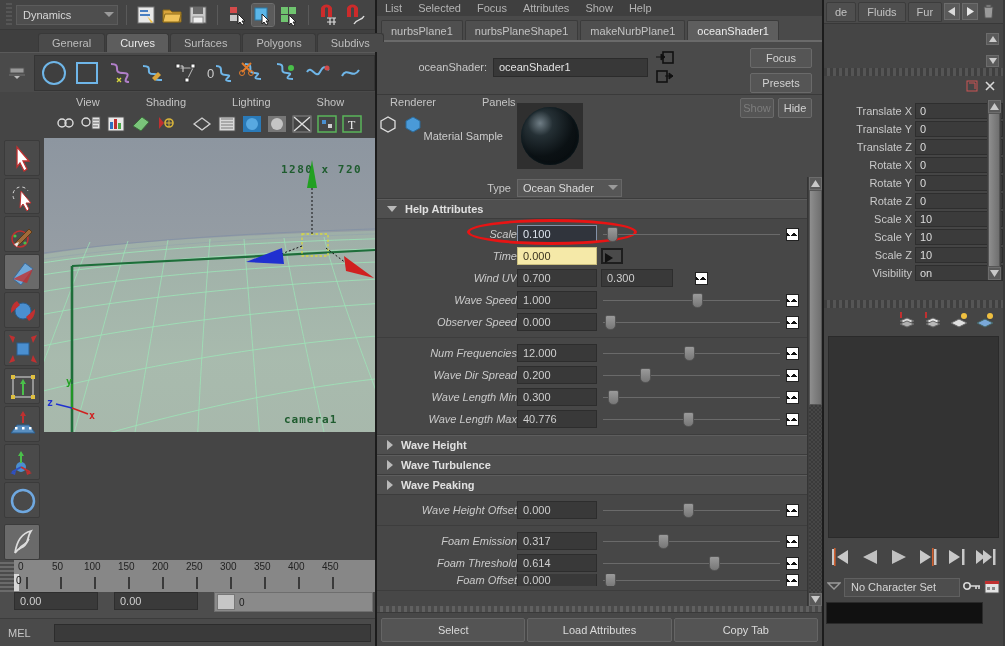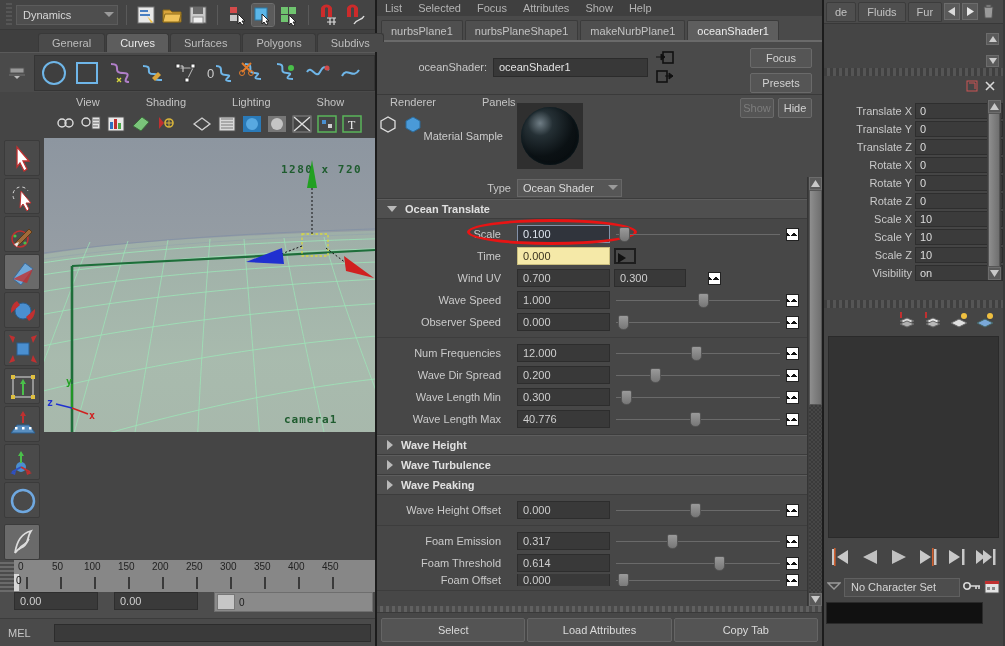--- a/index.html
+++ b/index.html
@@ -109,22 +109,22 @@
   .type-lbl { width:140px; text-align:right; padding-right:6px; font-size:11px; color:#c8c8c8; }
   .type-opt { width:105px;height:18px;background:#565656;border:1px solid #676767;display:flex;align-items:center;justify-content:space-between;padding:0 3px 0 5px;font-size:11px;color:#dcdcdc; }
 
   .frame-hdr { height:20px; background:#4f4f4f; border-top:1px solid #5d5d5d; border-bottom:1px solid #3c3c3c; display:flex; align-items:center; gap:8px; padding-left:10px; }
   .frame-hdr b { font-size:11px; color:#e0e0e0; font-weight:bold; }
   .tri-d { width:0;height:0;border-left:5px solid transparent;border-right:5px solid transparent;border-top:6px solid #b9b9b9; }
   .tri-r { width:0;height:0;border-top:5px solid transparent;border-bottom:5px solid transparent;border-left:6px solid #b9b9b9; }
 
   .attr-group { background:#474747; border-bottom:1px solid #3d3d3d; padding:4px 0; }
   .arow { height:22px; display:flex; align-items:center; }
-  .alabel { width:140px; text-align:right; padding-right:16px; font-size:11px; color:#cacaca; white-space:nowrap;}
-  .afield { width:93px; height:18px; background:#393939; border:1px solid #2d2d2d; color:#cfcfcf; font-size:11px; display:flex;align-items:center;padding-left:5px; }
+  .alabel { width:140px; text-align:right; padding-right:0; font-size:11px; color:#cacaca; white-space:nowrap;font-style:italic;}
+  .afield { width:80px; height:18px; background:#393939; border:1px solid #2d2d2d; color:#cfcfcf; font-size:11px; display:flex;align-items:center;padding-left:5px; }
   .afield.focus { border:1px solid #8391a8; background:#30343c; color:#dfe6f0; }
   .afield.keyed { background:#f5e9a8; border:1px solid #c9bd7e; color:#3a3320; }
   .afield.w2 { width:72px; margin-left:4px; }
   .slider { flex:1; height:18px; position:relative; margin:0 6px 0 6px; }
   .slider .track { position:absolute; left:0; right:0; top:9px; height:1px; background:#2f2f2f; border-bottom:1px solid #6a6a6a; }
   .slider .thumb { position:absolute; top:2px; width:11px; height:15px; background:linear-gradient(#9a9a9a,#777); border:1px solid #555; border-radius:2px 2px 5px 5px; }
   .mapbtn { width:13px; height:13px; margin-right:8px; flex:0 0 auto;
       background:
         linear-gradient(45deg,#111 25%,transparent 25%) 0 0/7px 7px,
         linear-gradient(-45deg,#111 25%,transparent 25%) 0 0/7px 7px,
@@ -660,21 +660,21 @@
         <div class="type-row">
           <span class="type-lbl">Type</span>
           <div class="type-opt">
             <span>Ocean Shader</span>
             <span class="caret-d"></span>
           </div>
         </div>
 
         <div class="frame-hdr">
           <span class="tri-d"></span>
-          <b>Ocean Translate</b>
+          <b>Help Attributes</b>
         </div>
 
         <div class="attr-group" style="position:relative">
           <div class="redcircle" style="left:90px; top:0px; width:170px; height:26px;"></div>
 
           <div class="arow">
             <span class="alabel">Scale</span>
             <div class="afield focus">0.100</div>
             <div class="slider">
                 <span class="track"></span>

